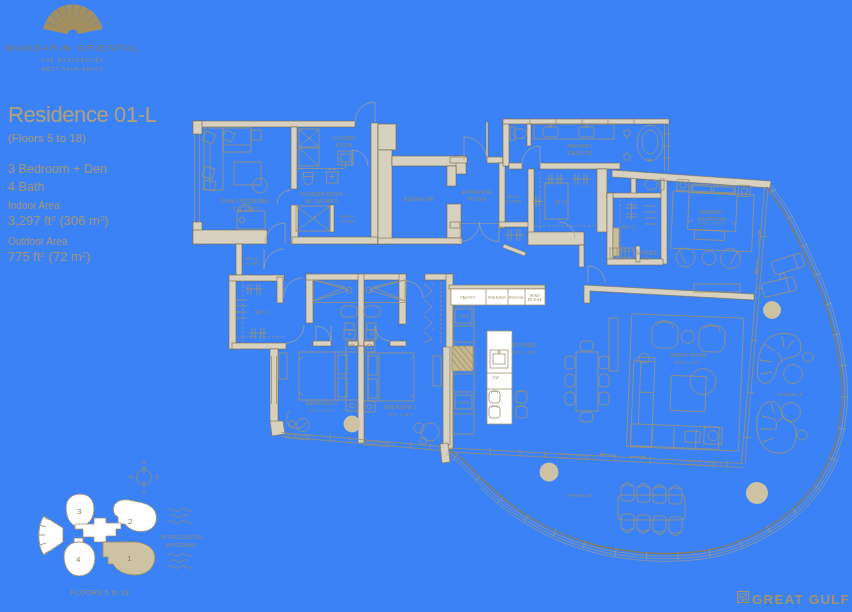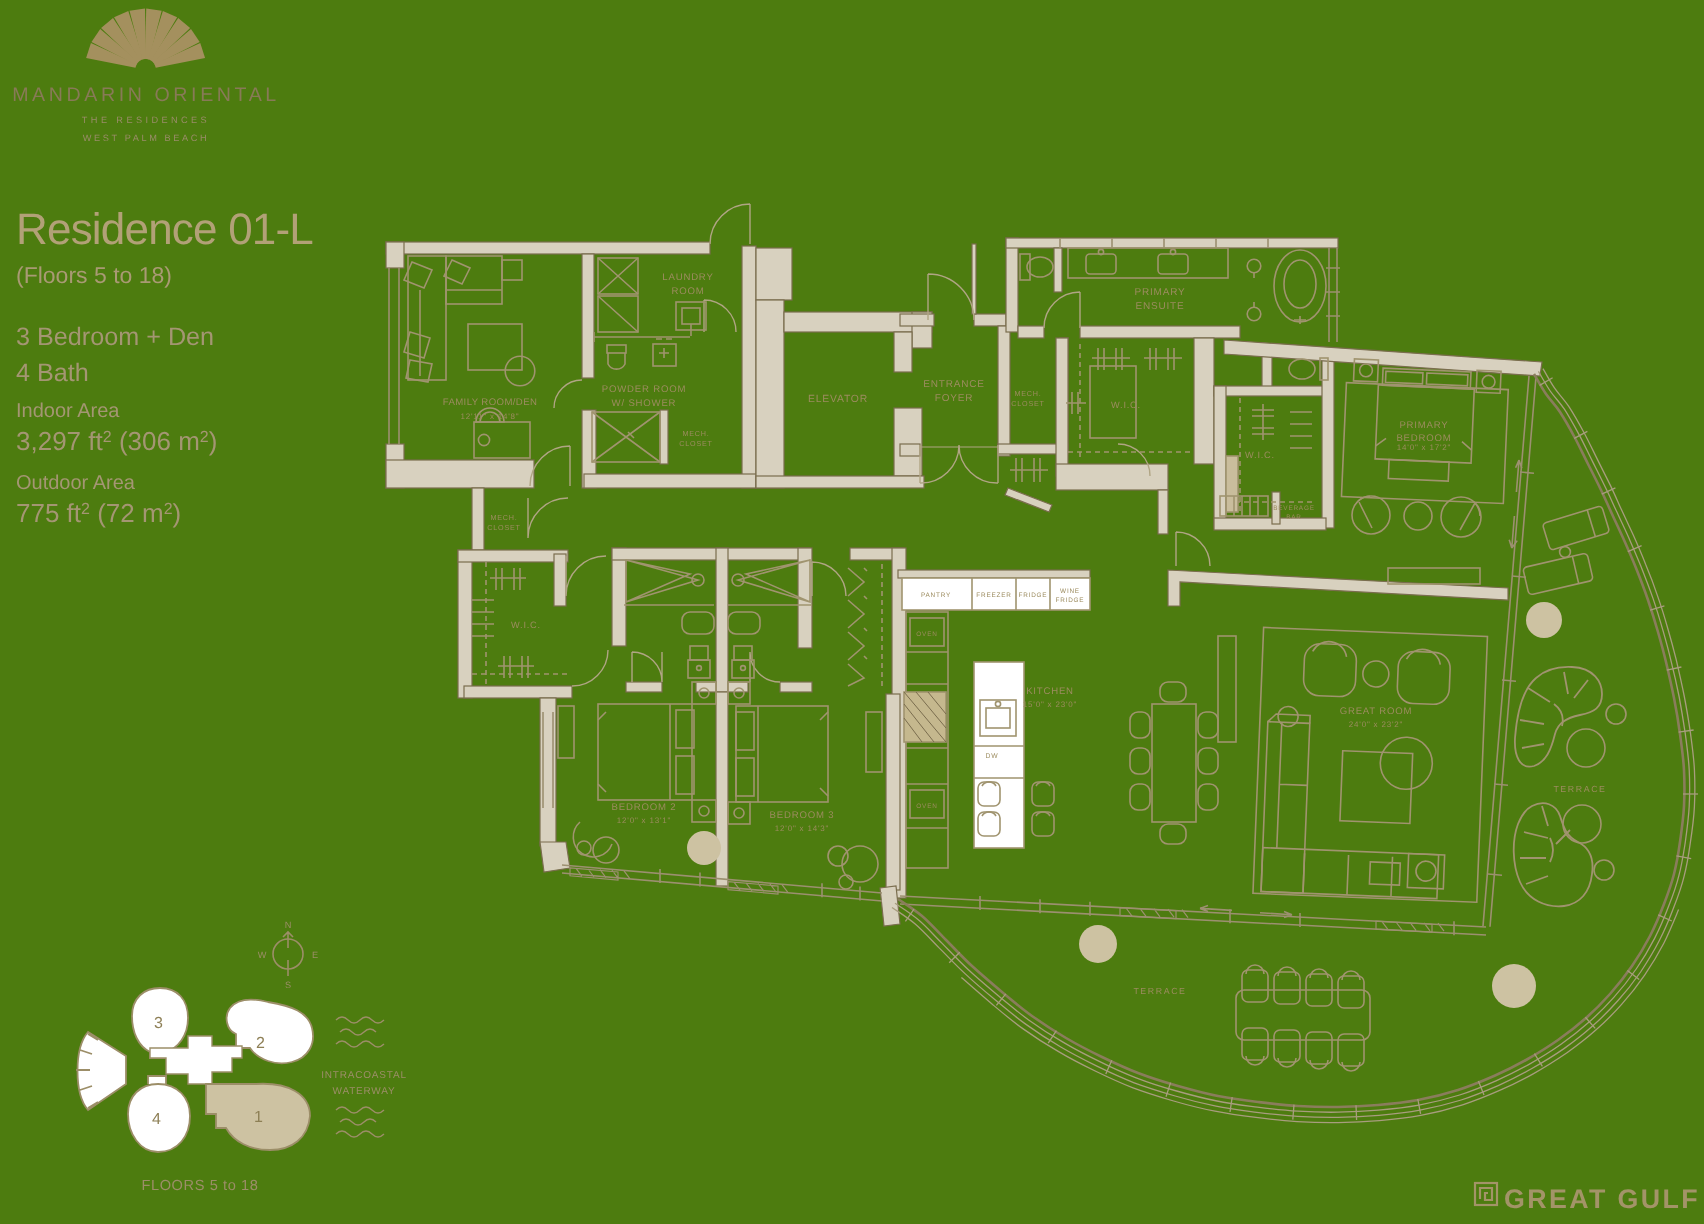--- a/index.html
+++ b/index.html
@@ -1,16 +1,16 @@
 <!DOCTYPE html>
 <html><head>
 <meta charset="utf-8">
 <style>
   html,body{margin:0;padding:0;background:#ffffff;}
-  #page{position:relative;width:852px;height:612px;background:#4d7c0f;overflow:hidden;
+  #page{position:relative;width:852px;height:612px;background:#3b82f6;overflow:hidden;
         font-family:"Liberation Sans", sans-serif;}
   svg text{font-family:"Liberation Sans", sans-serif;}
 </style>
 </head>
 <body>
 <div id="page">
 <svg width="852" height="612" viewBox="0 0 852 612">
 
   <g fill="#a4905e">
     <g transform="translate(72.8,34.5)">

